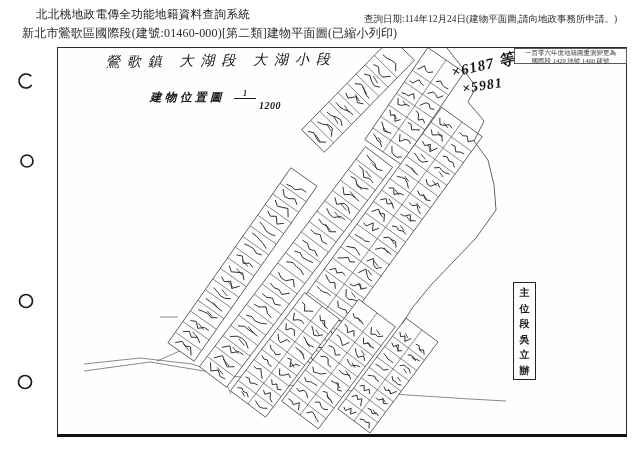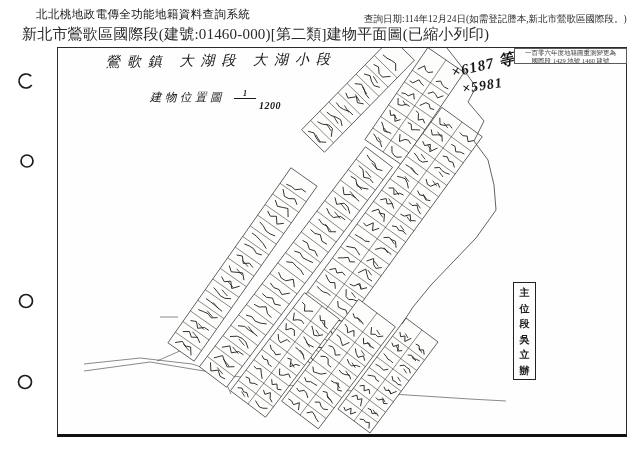--- a/index.html
+++ b/index.html
@@ -6,38 +6,38 @@
   body{
     width:640px;height:452px;position:relative;overflow:hidden;
     background:#ffffff;
     font-family:"Liberation Serif","DejaVu Serif",serif;
     color:#1f1f1f;
   }
   .hdr-title{
     position:absolute;left:36px;top:7px;font-size:11.5px;letter-spacing:.4px;color:#141414;
   }
   .hdr-sub{
-    position:absolute;left:22px;top:25px;font-size:15px;letter-spacing:.2px;color:#2a2a2a;
+    position:absolute;left:22px;top:25px;font-size:12px;letter-spacing:.2px;color:#2a2a2a;
   }
   .hdr-date{
     position:absolute;left:364px;top:13px;font-size:9.5px;color:#2a2a2a;
   }
   .map-frame{
     position:absolute;left:57px;top:47px;width:570px;height:390px;
     border:1.2px solid #2b2b2b;border-bottom:3px solid #111;
     background:#fefefe;box-sizing:border-box;
   }
   svg.canvas{position:absolute;left:0;top:0;}
   .hw{font-style:italic;color:#161616;}
   .hand-title{
     position:absolute;left:106px;top:52px;font-size:14px;letter-spacing:7px;
     transform:rotate(-.8deg);white-space:nowrap;
   }
   .loc-caption{
-    position:absolute;left:150px;top:90px;font-size:11.5px;letter-spacing:3.5px;font-weight:normal;
+    position:absolute;left:150px;top:90px;font-size:11.5px;letter-spacing:3.5px;font-weight:bold;
   }
   .frac{
     position:absolute;left:231px;top:82px;width:28px;text-align:center;font-weight:bold;
   }
   .frac .num{font-size:8px;border-bottom:1px solid #1a1a1a;display:inline-block;padding:0 9px 0 9px;line-height:8px;}
   .frac .den{font-size:10px;letter-spacing:.5px;line-height:11px;margin-left:28px;}
   .ann1{
     position:absolute;left:451px;top:56px;font-size:15px;letter-spacing:1px;
     transform:rotate(-13deg);white-space:nowrap;font-weight:bold;
   }
@@ -56,21 +56,21 @@
     border:1.2px solid #222;box-sizing:border-box;
     font-size:10px;font-weight:bold;color:#1a1a1a;
     text-align:center;white-space:pre-line;line-height:15.5px;padding-top:2px;
   }
 </style>
 </head>
 <body>
 
 <div class="hdr-title">北北桃地政電傳全功能地籍資料查詢系統</div>
 <div class="hdr-sub">新北市鶯歌區國際段(建號:01460-000)[第二類]建物平面圖(已縮小列印)</div>
-<div class="hdr-date">查詢日期:114年12月24日(如需登記謄本,新北市鶯歌區國際段。)</div>
+<div class="hdr-date">查詢日期:114年12月24日(建物平面圖,請向地政事務所申請。)</div>
 
 <div class="map-frame"></div>
 
 <svg class="canvas" id="mapsvg" width="640" height="452" viewBox="0 0 640 452">
     <defs>
       <clipPath id="frameclip">
         <rect x="58" y="48" width="568" height="388"></rect>
       </clipPath>
     </defs>
     <g clip-path="url(#frameclip)">

